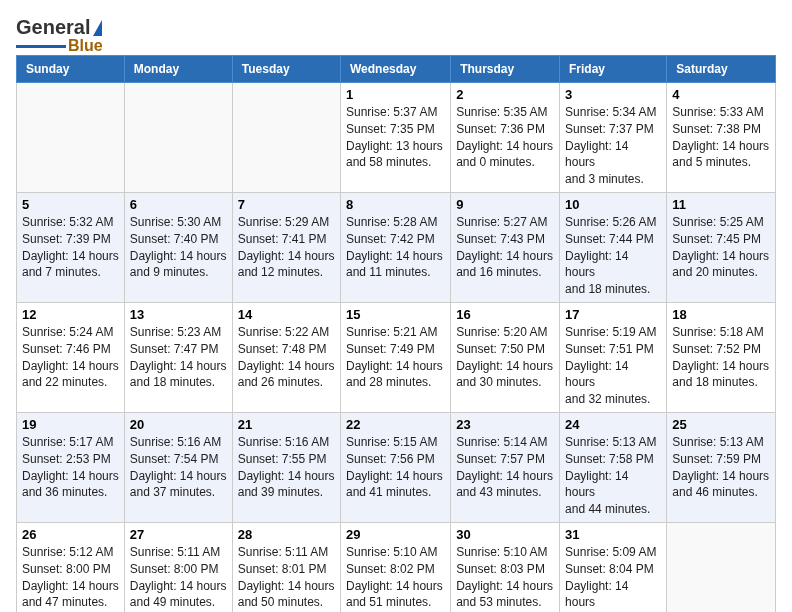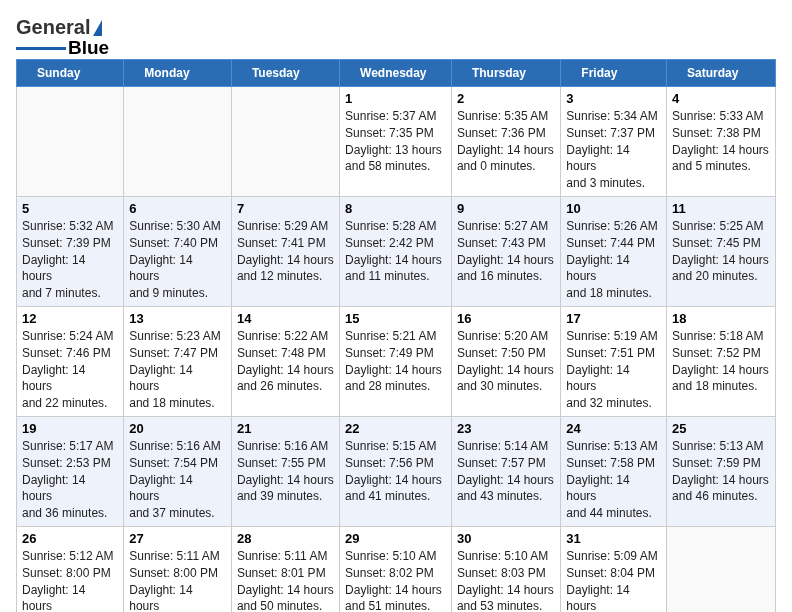--- a/index.html
+++ b/index.html
@@ -37,21 +37,21 @@
     }
     .calendar-table {
       width: 100%;
       border-collapse: collapse;
       font-size: 11px;
     }
     .calendar-table th {
       background: #2a6db5;
       color: #fff;
       text-align: left;
-      padding: 6px 20px;
+      padding: 6px 9px;
       font-size: 12px;
       font-weight: bold;
       border: 1px solid #4a8dd5;
     }
     .calendar-table td {
       border: 1px solid #ccc;
       vertical-align: top;
       padding: 4px 5px;
       width: 113px;
       min-height: 70px;
@@ -84,21 +84,21 @@
 <body>
 
 <div class="header">
   <div class="logo">
     <div style="display:flex; align-items:center;">
       <span class="logo-general" style="font-size:20px;font-weight:bold;color:#333;">General</span>
       <span style="display:inline-block;width:0;height:0;border-left:9px solid transparent;border-bottom:16px solid #1a5dab;margin-left:3px;margin-bottom:0;vertical-align:bottom;"></span>
     </div>
     <div style="display:flex;align-items:center;margin-top:-2px;">
       <span style="display:inline-block;width:50px;height:3px;background:#1a5dab;margin-right:2px;"></span>
-      <span class="logo-blue" style="font-size:19px;font-weight:bold;color:#000000;">Blue</span>
+      <span class="logo-blue" style="font-size:16px;font-weight:bold;color:#a16207;">Blue</span>
     </div>
   </div>
   <div class="title-block">
     <div class="month-title"></div>
     <div class="location-title"></div>
   </div>
 </div>
 
 <table class="calendar-table">
   <thead>
@@ -142,21 +142,21 @@
         <td>
           <div class="day-num">6</div>
           <div class="day-info"><span>Sunrise: 5:30 AM</span><br><span>Sunset: 7:40 PM</span><br><span>Daylight: 14 hours</span><br><span>and 9 minutes.</span></div>
         </td>
         <td>
           <div class="day-num">7</div>
           <div class="day-info"><span>Sunrise: 5:29 AM</span><br><span>Sunset: 7:41 PM</span><br><span>Daylight: 14 hours</span><br><span>and 12 minutes.</span></div>
         </td>
         <td>
           <div class="day-num">8</div>
-          <div class="day-info"><span>Sunrise: 5:28 AM</span><br><span>Sunset: 2:42 PM</span><br><span>Daylight: 14 hours</span><br><span>and 11 minutes.</span></div>
+          <div class="day-info"><span>Sunrise: 5:28 AM</span><br><span>Sunset: 7:42 PM</span><br><span>Daylight: 14 hours</span><br><span>and 11 minutes.</span></div>
         </td>
         <td>
           <div class="day-num">9</div>
           <div class="day-info"><span>Sunrise: 5:27 AM</span><br><span>Sunset: 7:43 PM</span><br><span>Daylight: 14 hours</span><br><span>and 16 minutes.</span></div>
         </td>
         <td>
           <div class="day-num">10</div>
           <div class="day-info"><span>Sunrise: 5:26 AM</span><br><span>Sunset: 7:44 PM</span><br><span>Daylight: 14 hours</span><br><span>and 18 minutes.</span></div>
         </td>
         <td>

